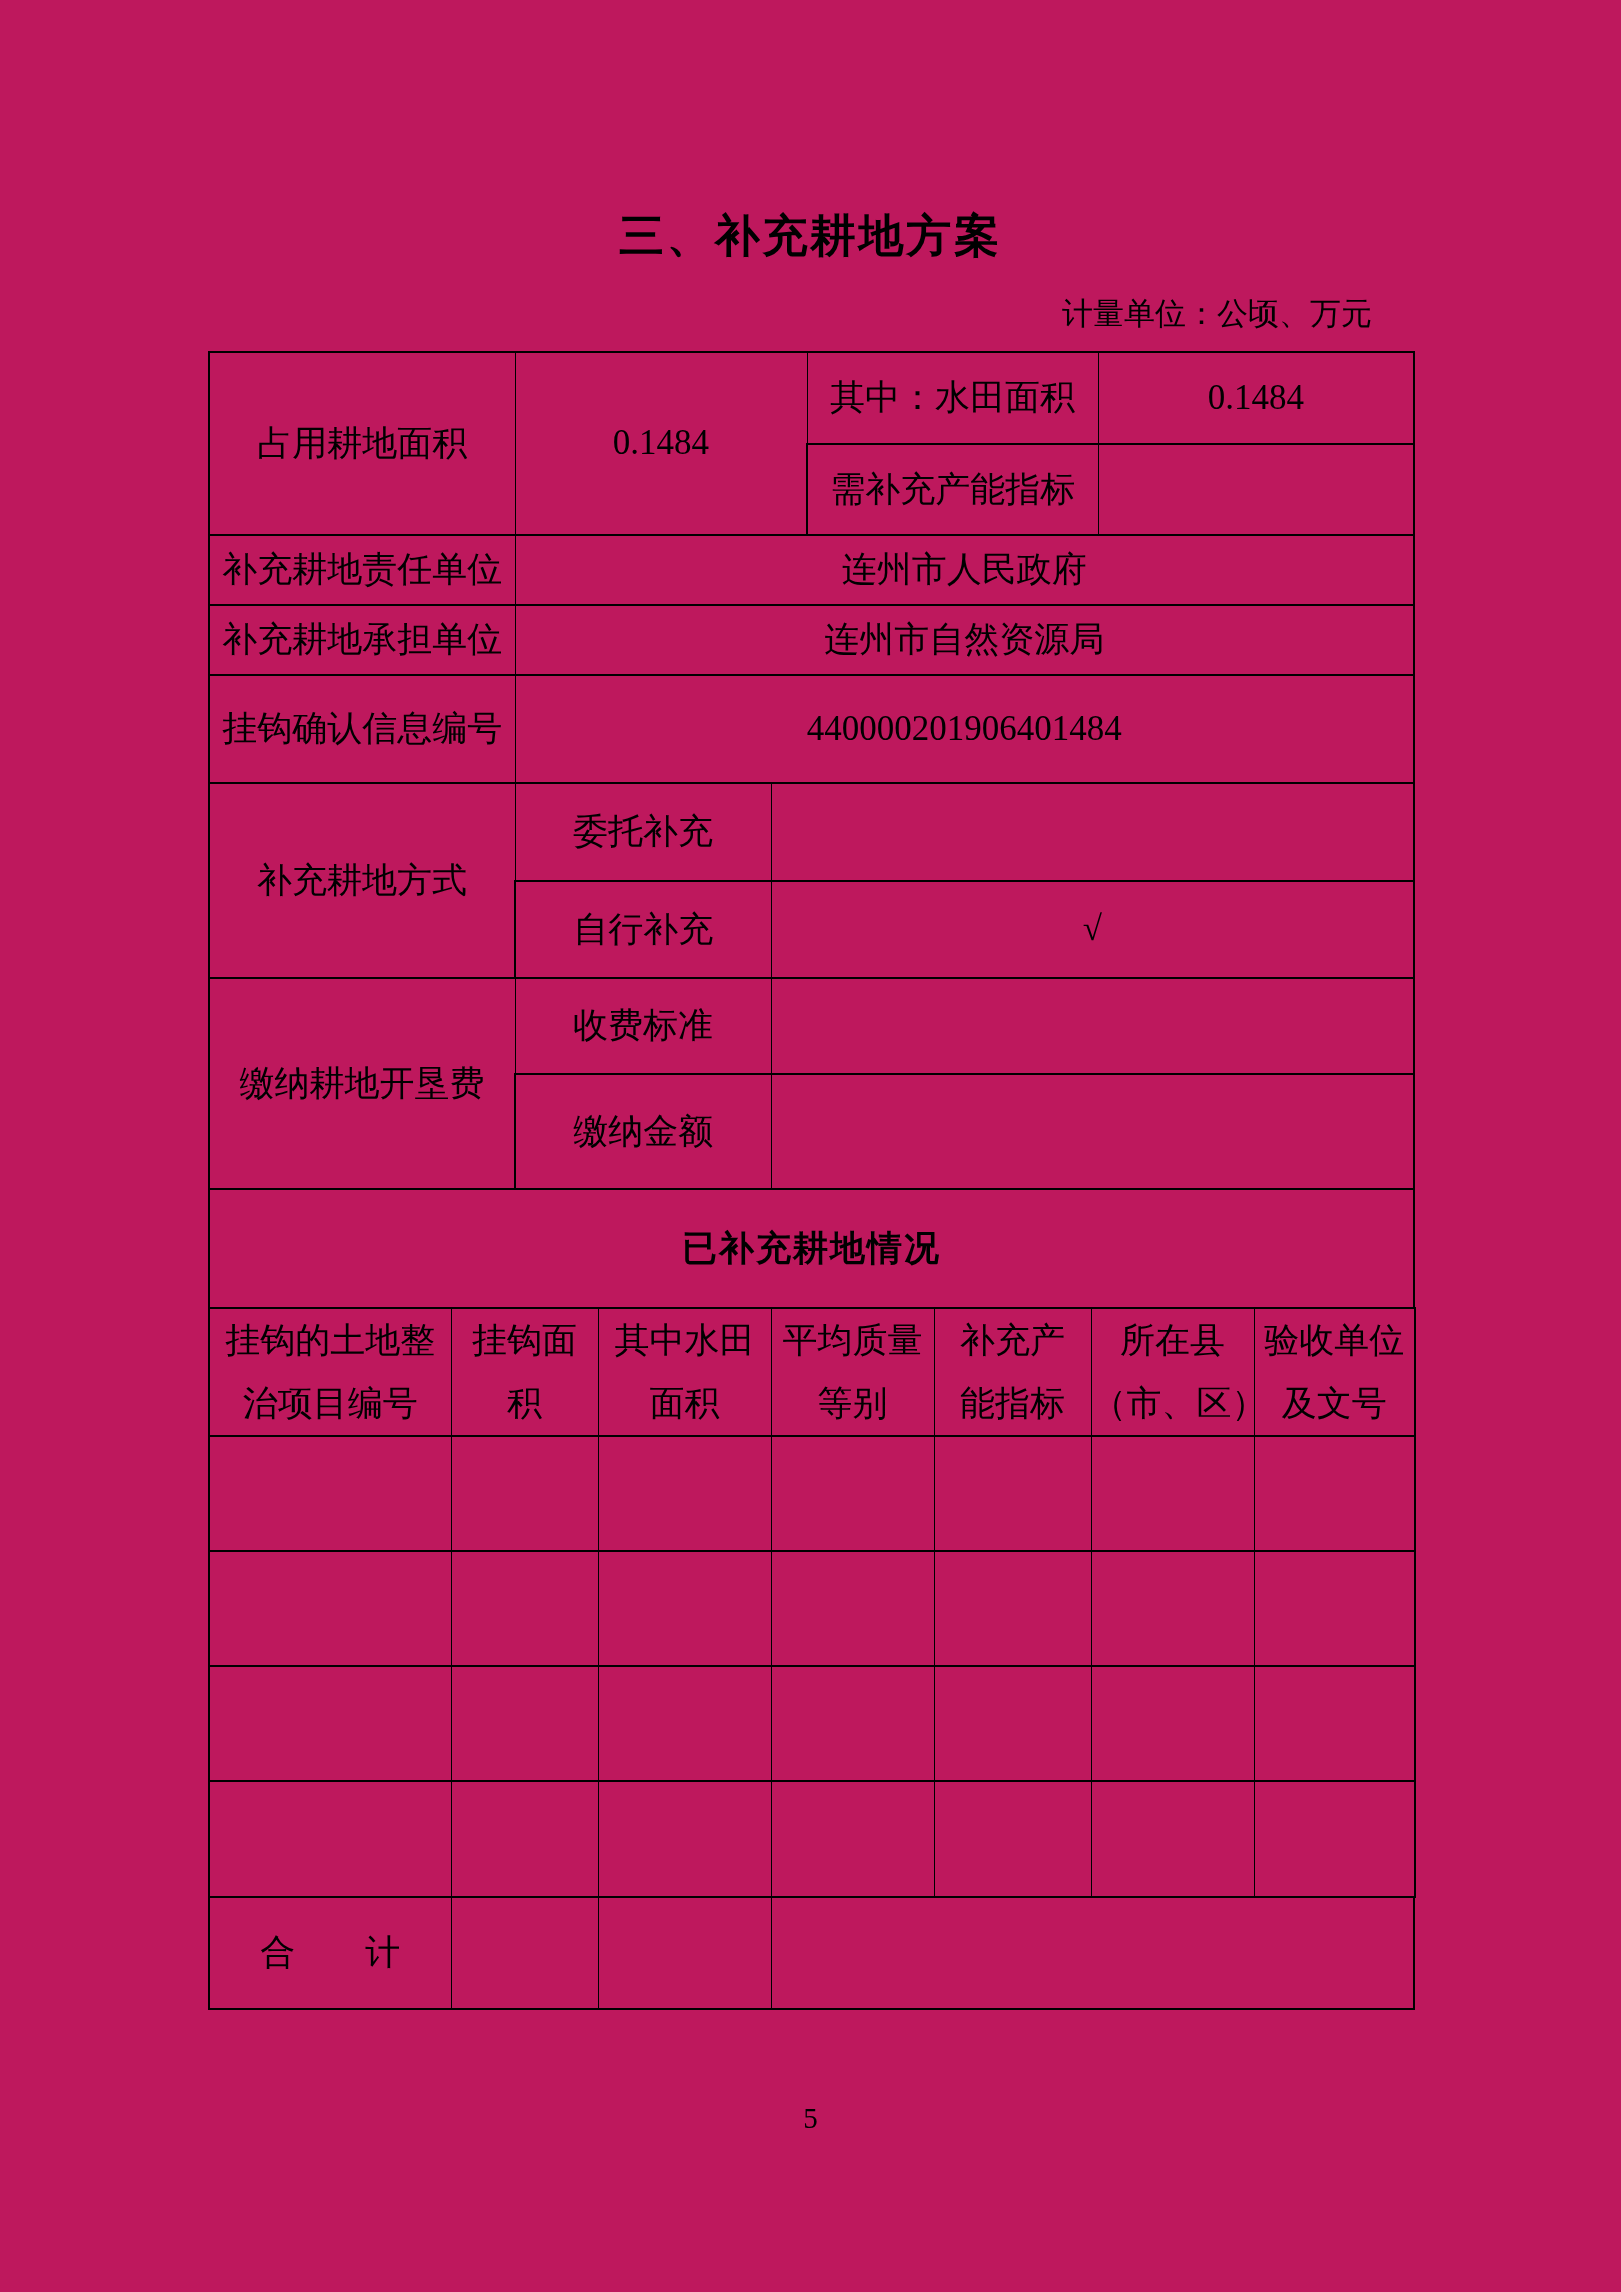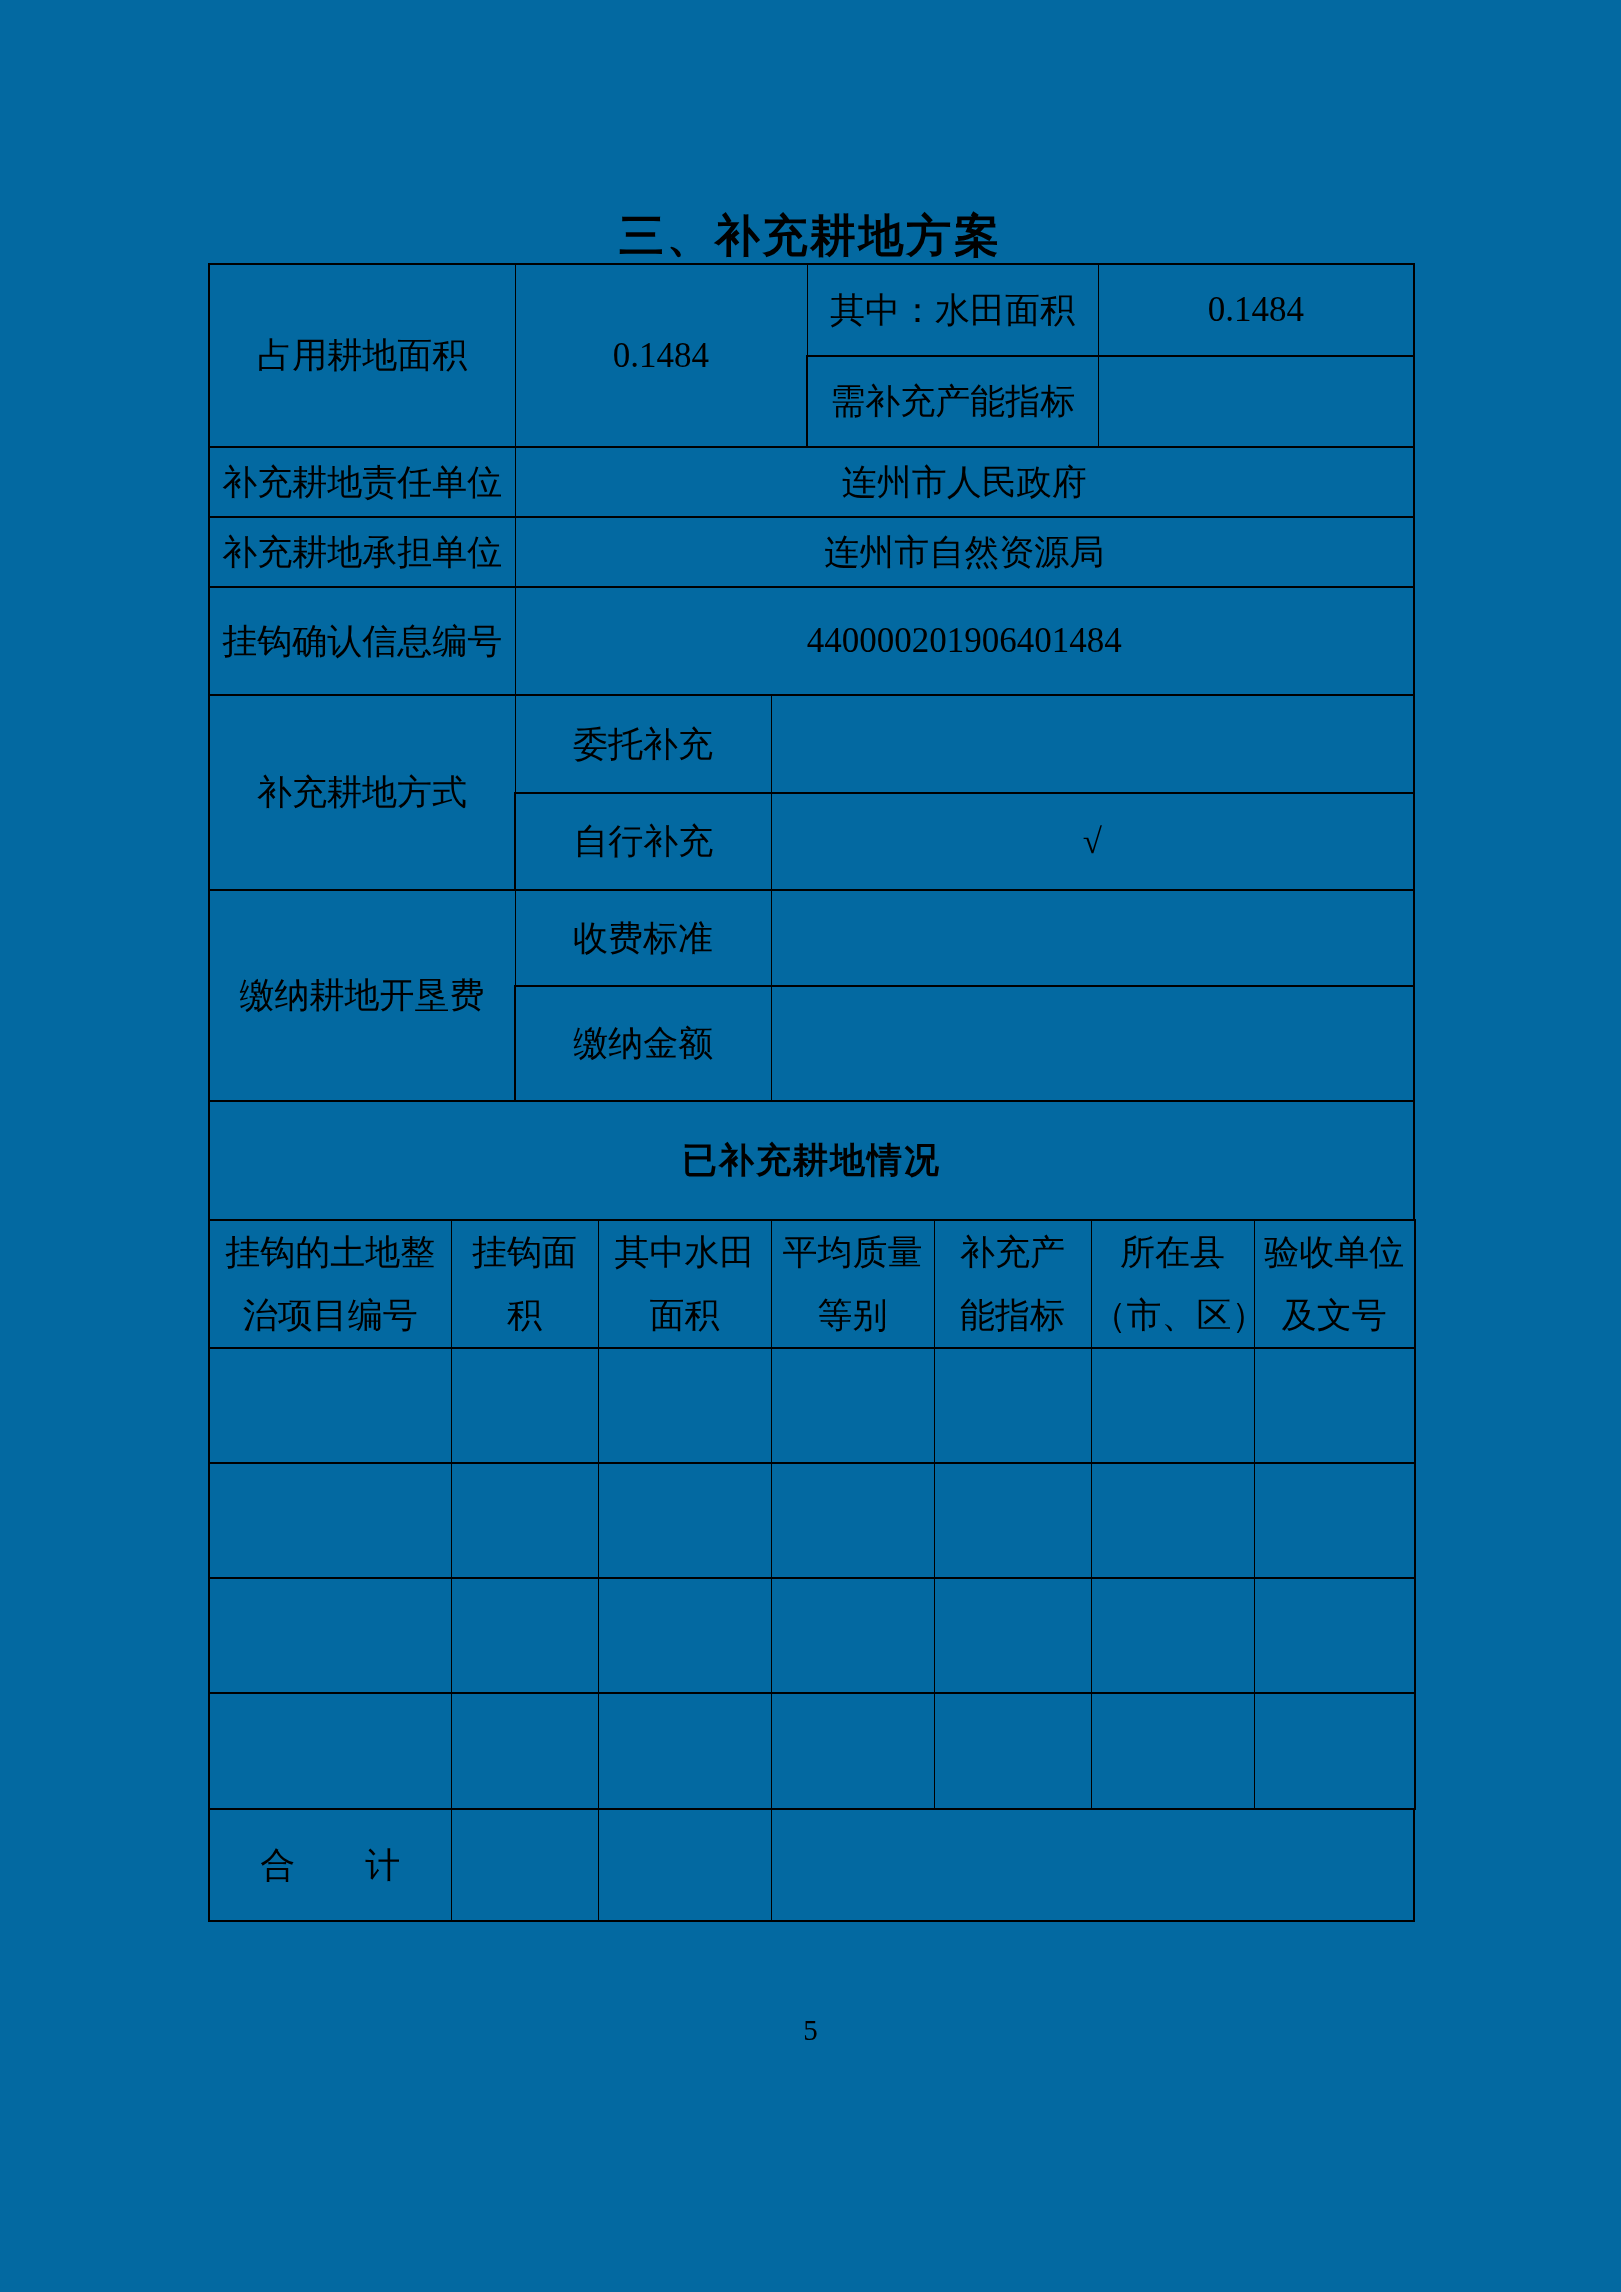--- a/index.html
+++ b/index.html
@@ -1,19 +1,19 @@
 <!DOCTYPE html>
 <html><head>
 <meta charset="utf-8">
 <style>
   html,body { margin:0; padding:0; background:#ffffff; }
   .page {
     position:relative;
     width:1621px; height:2293px;
-    background:#0369a1;
+    background:#be185d;
     color:#000;
     font-family:"Liberation Serif","DejaVu Serif",serif;
     box-sizing:border-box;
     padding-top:208px;
     overflow:hidden;
   }
   .title {
     margin:0;
     text-align:center;
     font-family:"Liberation Sans","DejaVu Sans",sans-serif;
@@ -70,20 +70,21 @@
     margin-top:92px;
   }
 </style>
 </head>
 <body>
 
 <div class="page">
 
   <h1 class="title">三、补充耕地方案</h1>
 
+  <div class="unit-note">计量单位：公顷、万元</div>
 
   <div class="form">
 
     <table class="ft">
       <colgroup>
           <col style="width:306px">
           <col style="width:292px">
           <col style="width:291px">
           <col style="width:316px">
         </colgroup>

